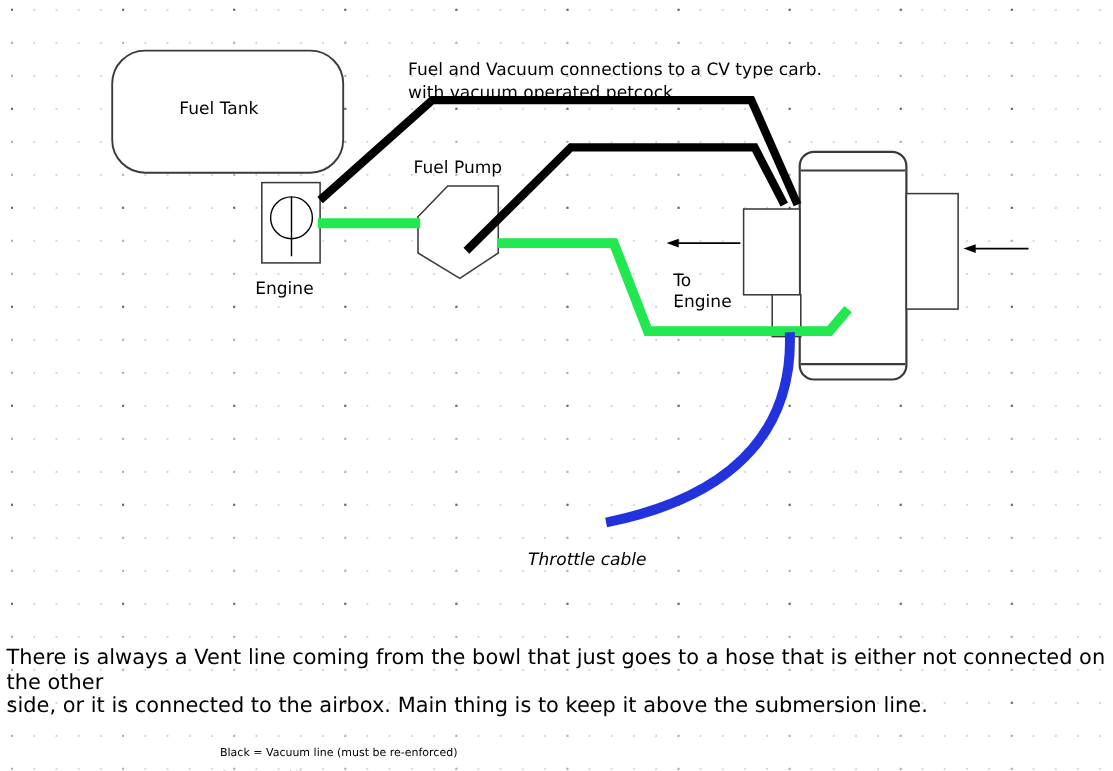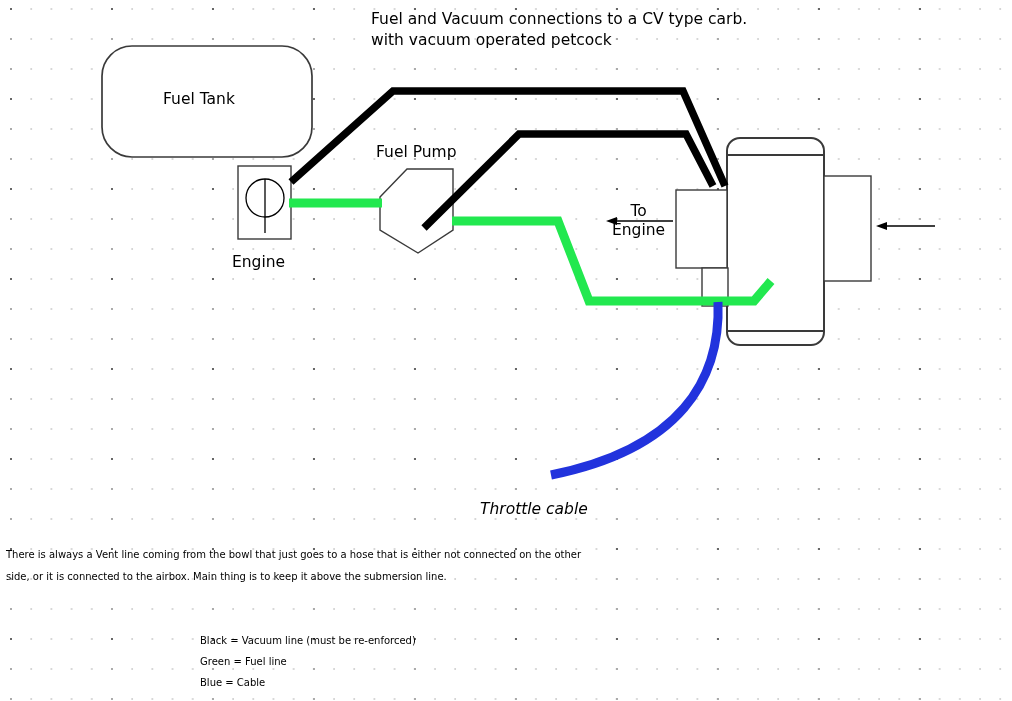--- a/index.html
+++ b/index.html
@@ -30,29 +30,29 @@
     height: 701px;
     overflow: visible;
   }
   .lbl {
     position: absolute;
     color: #000000;
     font-size: 15.5px;
     line-height: 20px;
     white-space: pre;
   }
-  .lbl-multi { white-space: pre-line; }
+  .lbl-multi { white-space: pre-line; margin-top: 44px; }
   #title { left: 371px; top: 9px; line-height: 21px; }
   #lbl-fuel-tank { left: 163px; top: 89px; }
   #lbl-petcock { left: 232px; top: 252px; }
   #lbl-fuel-pump { left: 376px; top: 142px; }
-  #lbl-to-engine { left: 612px; top: 202px; line-height: 19px; text-align: center;}
+  #lbl-to-engine { left: 612px; top: 202px; line-height: 19px; text-align: left;}
   #lbl-air-intake { left: 941px; top: 194px; line-height: 21.5px; }
   #lbl-throttle { left: 480px; top: 499px; font-style: italic; }
-  #note { left: 6px; top: 544px; line-height: 21.5px; font-size: 10px; }
+  #note { left: 6px; top: 544px; line-height: 21.5px; font-size: 19px; }
   #legend { left: 200px; top: 630px; line-height: 21px; font-size: 10px; }
 </style>
 </head>
 <body>
 
 <div id="canvas">
 
   <svg class="layer" viewBox="0 0 1012 701">
 
     <rect x="102" y="46" width="210" height="111" rx="30" ry="30" fill="#ffffff" stroke="#3a3a3a" stroke-width="1.7"></rect>

